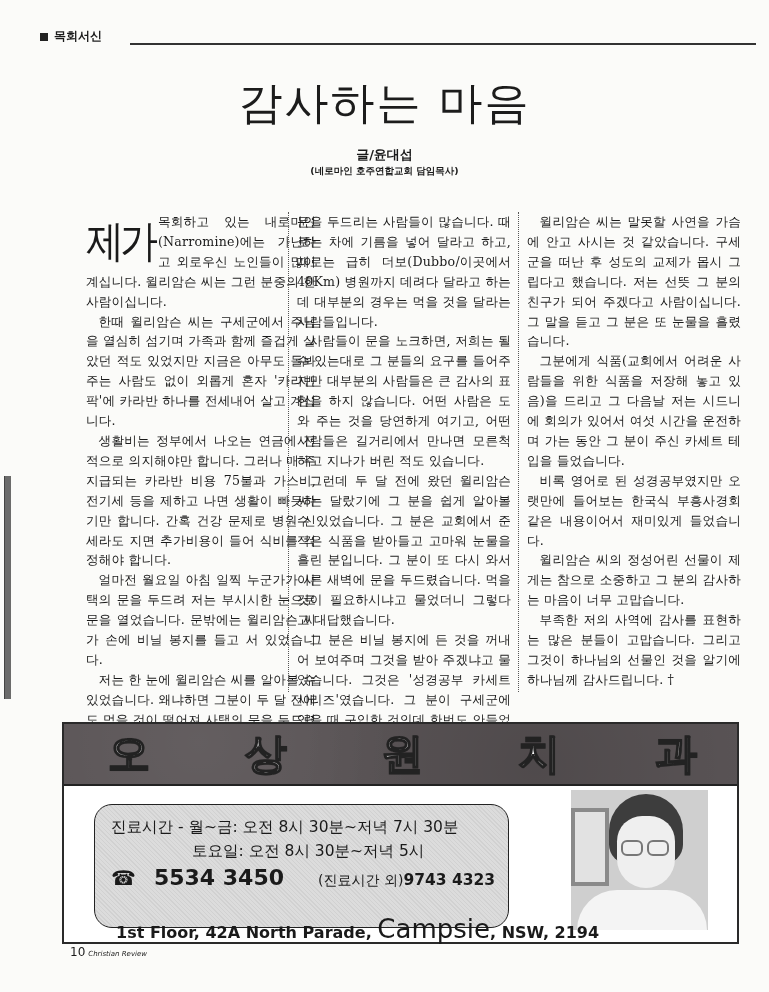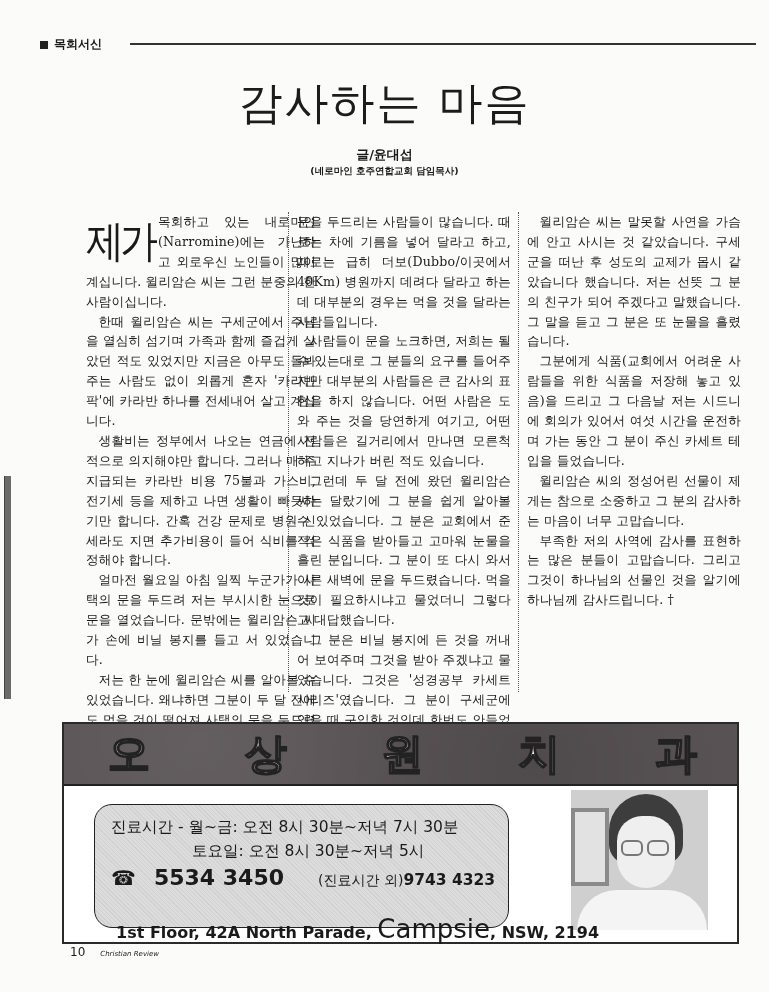--- a/index.html
+++ b/index.html
@@ -1,21 +1,21 @@
 <!DOCTYPE html>
 <html><head>
 <meta charset="utf-8">
 <style>
   * { margin:0; padding:0; box-sizing:border-box; }
   html, body { width:769px; height:992px; background:#fbfbf9; overflow:hidden; }
   body { position:relative; font-family:"DejaVu Serif", serif; color:#1a1a1a; }
 
   .spine { position:absolute; left:4px; top:476px; width:7px; height:223px; background:#6b6b6b; border-left:1px solid #444; }
 
-  .section-label { position:absolute; left:40px; top:36px; display:flex; align-items:center; gap:6px; font-family:"DejaVu Sans", sans-serif; font-size:12px; font-weight:bold; }
+  .section-label { position:absolute; left:40px; top:28px; display:flex; align-items:center; gap:6px; font-family:"DejaVu Sans", sans-serif; font-size:12px; font-weight:bold; }
   .section-label .sq { width:8px; height:8px; background:#222; display:inline-block; }
   .section-rule { position:absolute; left:130px; top:43px; width:626px; height:2px; background:#333; }
 
   .title { position:absolute; left:0; top:74px; width:769px; text-align:center; font-family:"DejaVu Sans", sans-serif; font-size:44px; font-weight:normal; letter-spacing:2px; color:#1c1c1c; }
   .byline { position:absolute; left:0; top:146px; width:769px; text-align:center; font-family:"DejaVu Sans", sans-serif; font-size:13px; font-weight:bold; }
   .affil { position:absolute; left:0; top:165px; width:769px; text-align:center; font-family:"DejaVu Sans", sans-serif; font-size:9.5px; font-weight:bold; }
 
   .col { position:absolute; top:212px; font-size:12.6px; line-height:19.9px; text-align:justify; letter-spacing:0.2px; }
   .col p { text-indent:1em; }
   .col p.first { text-indent:0; }
@@ -41,21 +41,21 @@
   .phone-alt { font-size:15.5px; font-weight:bold; }
   .address { position:absolute; left:52px; top:190px; font-family:"DejaVu Sans", sans-serif; font-size:16px; font-weight:bold; white-space:nowrap; }
   .address .big { font-size:26px; font-weight:normal; }
   .photo { position:absolute; left:507px; top:66px; width:137px; height:140px; background:#cfcfcf; overflow:hidden; }
   .photo .frame { position:absolute; left:0; top:18px; width:38px; height:78px; background:#e2e2e2; border:4px solid #8a8a8a; }
   .photo .hair { position:absolute; left:38px; top:4px; width:74px; height:70px; background:#3d3d3d; border-radius:38px 38px 20px 20px; }
   .photo .face { position:absolute; left:46px; top:26px; width:58px; height:72px; background:#efefef; border-radius:26px 26px 30px 30px; }
   .photo .glass { position:absolute; top:50px; width:22px; height:16px; border:2px solid #777; border-radius:6px; }
   .photo .shirt { position:absolute; left:6px; top:100px; width:130px; height:50px; background:#f4f4f4; border-radius:40px 40px 0 0; }
 
-  .footer { position:absolute; left:70px; top:945px; font-family:"DejaVu Sans", sans-serif; display:flex; align-items:baseline; gap:15px;justify-content:flex-end; }
+  .footer { position:absolute; left:70px; top:945px; font-family:"DejaVu Sans", sans-serif; display:flex; align-items:baseline; gap:3px;justify-content:flex-end; }
   .footer .num { font-size:12px; }
   .footer .name { font-size:7px; font-style:italic; }
 </style>
 </head>
 <body>
 
 <div class="spine"></div>
 
 <div class="section-label">
   <span class="sq"></span>
@@ -77,22 +77,23 @@
 </div>
 <div class="divider" style="left:288px"></div>
 <div class="col col2">
   <p class="first">문을 두드리는 사람들이 많습니다. 때로는 차에 기름을 넣어 달라고 하고, 때로는 급히 더보(Dubbo/이곳에서 40Km) 병원까지 데려다 달라고 하는데 대부분의 경우는 먹을 것을 달라는 사람들입니다.</p>
   <p>사람들이 문을 노크하면, 저희는 될 수 있는대로 그 분들의 요구를 들어주지만 대부분의 사람들은 큰 감사의 표현을 하지 않습니다. 어떤 사람은 도와 주는 것을 당연하게 여기고, 어떤 사람들은 길거리에서 만나면 모른척하고 지나가 버린 적도 있습니다.</p>
   <p>그런데 두 달 전에 왔던 윌리암슨 씨는 달랐기에 그 분을 쉽게 알아볼 수 있었습니다. 그 분은 교회에서 준 적은 식품을 받아들고 고마워 눈물을 흘린 분입니다. 그 분이 또 다시 와서 이른 새벽에 문을 두드렸습니다. 먹을 것이 필요하시냐고 물었더니 그렇다고 대답했습니다.</p>
   <p>그 분은 비닐 봉지에 든 것을 꺼내어 보여주며 그것을 받아 주겠냐고 물었습니다. 그것은 '성경공부 카세트 시리즈'였습니다. 그 분이 구세군에 있을 때 구입한 것인데 한번도 안들었다고 하면서 제게 가지라고 권했습니다.</p>
 </div>
 <div class="divider" style="left:518px"></div>
 <div class="col col3">
-  <p>윌리암슨 씨는 말못할 사연을 가슴에 안고 사시는 것 같았습니다. 구세군을 떠난 후 성도의 교제가 몹시 같았습니다 했습니다. 저는 선뜻 그 분의 친구가 되어 주겠다고 말했습니다. 그 말을 듣고 그 분은 또 눈물을 흘렸습니다.</p>
+  <p>윌리암슨 씨는 말못할 사연을 가슴에 안고 사시는 것 같았습니다. 구세군을 떠난 후 성도의 교제가 몹시 그립다고 했습니다. 저는 선뜻 그 분의 친구가 되어 주겠다고 사람이십니다. 그 말을 듣고 그 분은 또 눈물을 흘렸습니다.</p>
   <p>그분에게 식품(교회에서 어려운 사람들을 위한 식품을 저장해 놓고 있음)을 드리고 그 다음날 저는 시드니에 회의가 있어서 여섯 시간을 운전하며 가는 동안 그 분이 주신 카세트 테입을 들었습니다.</p>
+  <p>비록 영어로 된 성경공부였지만 오랫만에 들어보는 한국식 부흥사경회 같은 내용이어서 재미있게 들었습니다.</p>
   <p>윌리암슨 씨의 정성어린 선물이 제게는 참으로 소중하고 그 분의 감사하는 마음이 너무 고맙습니다.</p>
   <p>부족한 저의 사역에 감사를 표현하는 많은 분들이 고맙습니다. 그리고 그것이 하나님의 선물인 것을 알기에 하나님께 감사드립니다. †</p>
 </div>
 
 <div class="ad">
   <div class="ad-head">
     <span>오</span>
     <span>상</span>
     <span>원</span>
     <span>치</span>

